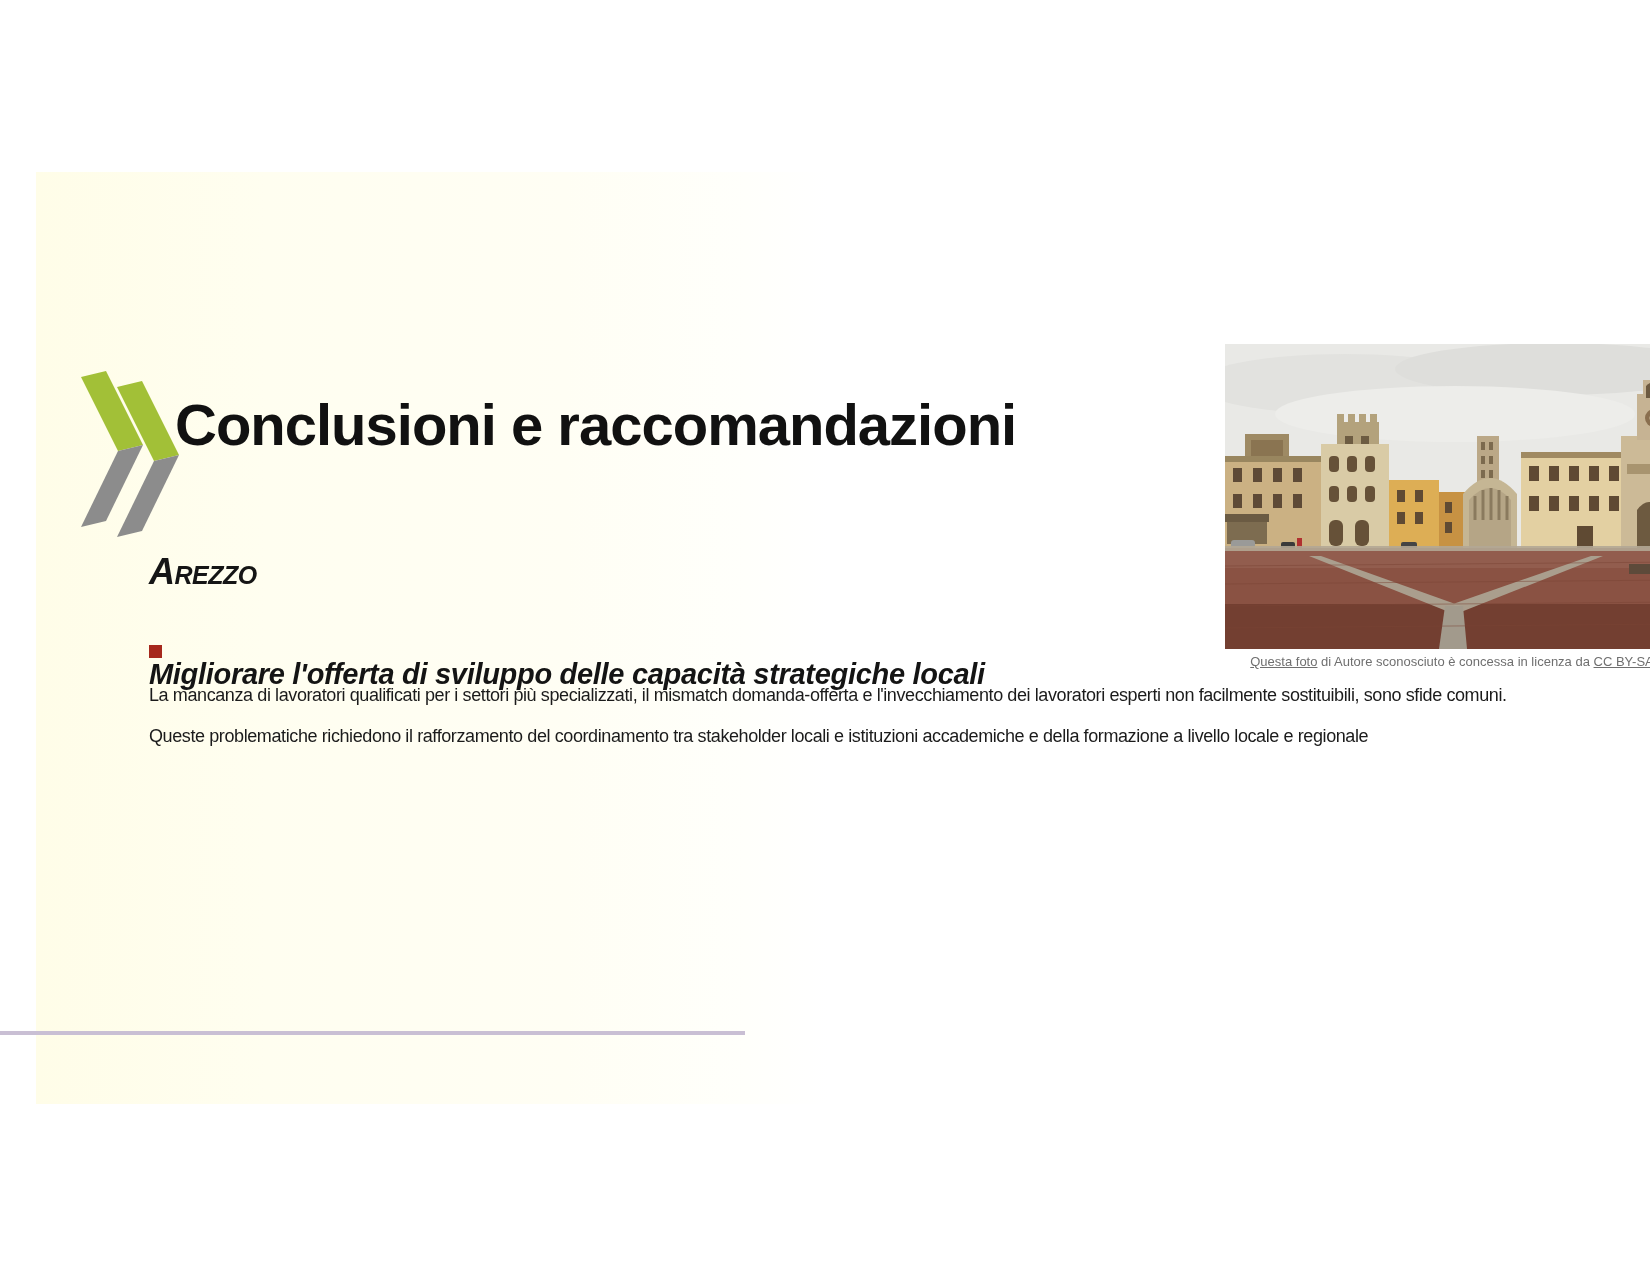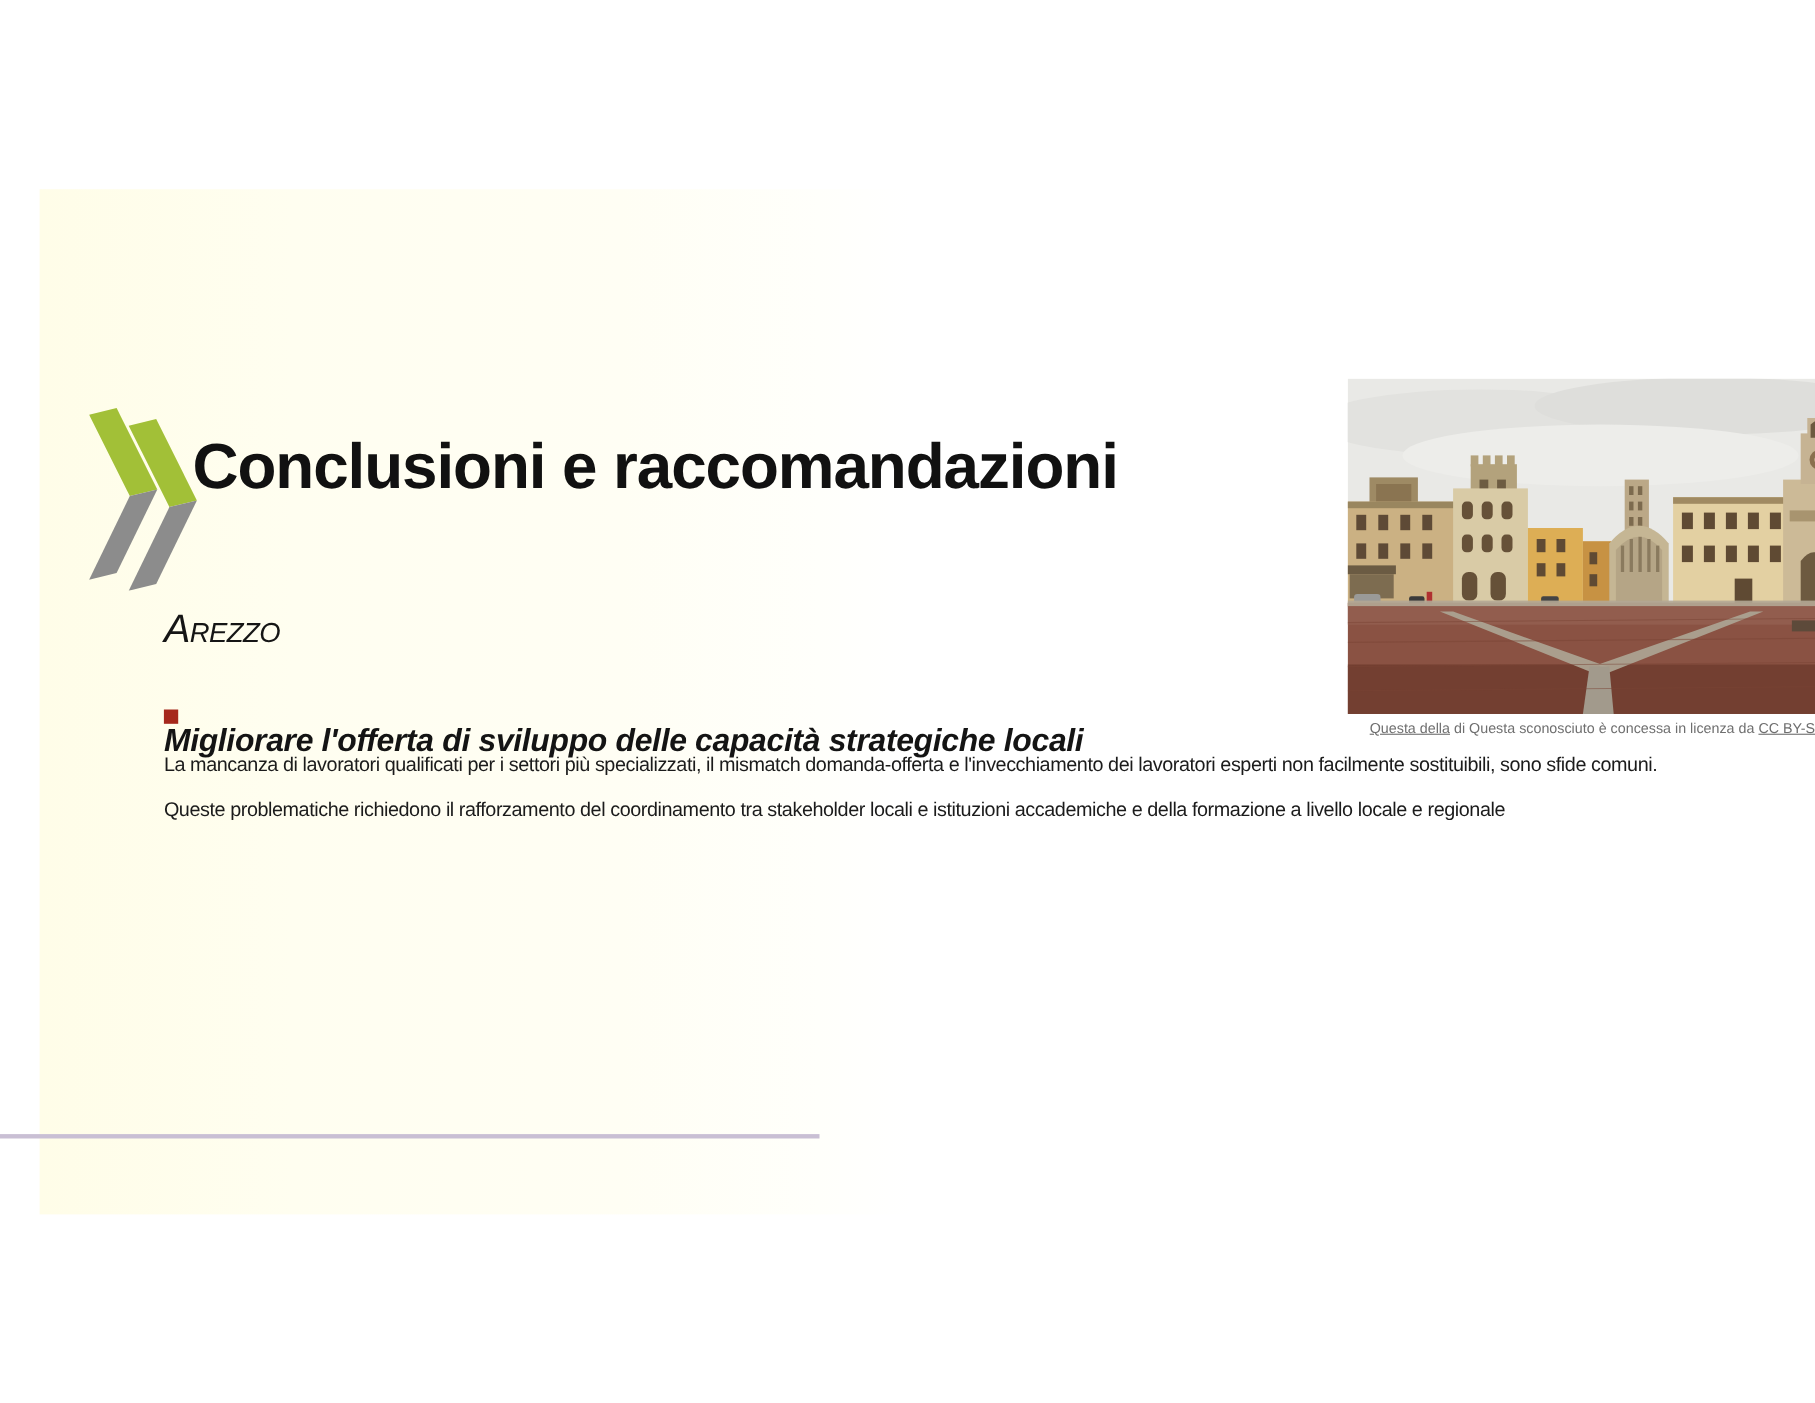--- a/index.html
+++ b/index.html
@@ -16,21 +16,21 @@
   
   .logo{position:absolute;left:45px;top:197px;width:100px;height:168px;}
   
   .title{
     position:absolute;left:139px;top:221px;width:1000px;
     font-size:58px;font-weight:bold;letter-spacing:-1px;color:#111111;line-height:1.12;
   }
   
   .subtitle{
     position:absolute;left:113px;top:379px;
-    font-size:36px;font-weight:normal;font-style:italic;
+    font-size:36px;font-weight:bold;font-style:italic;
     font-variant:small-caps;letter-spacing:-0.5px;color:#151515;
   }
   
   .bullet-row{position:absolute;left:113px;width:1360px;display:flex;align-items:flex-start;flex-direction:column;}
   .bullet-row.first{top:463px;}
   .bullet-row.second{top:713px;}
   .bullet-marker{
     flex:0 0 auto;width:13px;height:13px;background:#a6281c;margin:10px 34px 0 0;
   }
   .bullet-heading{
@@ -222,21 +222,21 @@
             <line x1="0" y1="240" x2="454" y2="236"></line>
           <line x1="0" y1="262" x2="454" y2="258"></line>
             <line x1="0" y1="284" x2="454" y2="280"></line>
         </g>
 
         <rect x="404" y="220" width="26" height="10" fill="#5d4a3a"></rect>
       </svg>
     </div>
 
     <div class="caption">
-      <a>Questa della</a><span> di Questa sconosciuto è concessa in licenza da </span><a>CC BY-SA</a>
+      <a>Questa foto</a><span> di Autore sconosciuto è concessa in licenza da </span><a>CC BY-SA</a>
     </div>
 
     <div class="subtitle">Arezzo</div>
 
     <div class="bullet-row first">
       <span class="bullet-marker"></span>
       <span class="bullet-heading">Migliorare l'offerta di sviluppo delle capacità strategiche locali</span>
     </div>
     <div class="para p1">La mancanza di lavoratori qualificati per i settori più specializzati, il mismatch domanda-offerta e l'invecchiamento dei lavoratori esperti non facilmente sostituibili, sono sfide comuni. Queste problematiche richiedono il rafforzamento del coordinamento tra stakeholder locali e istituzioni accademiche e della formazione a livello locale e regionale</div>
 

